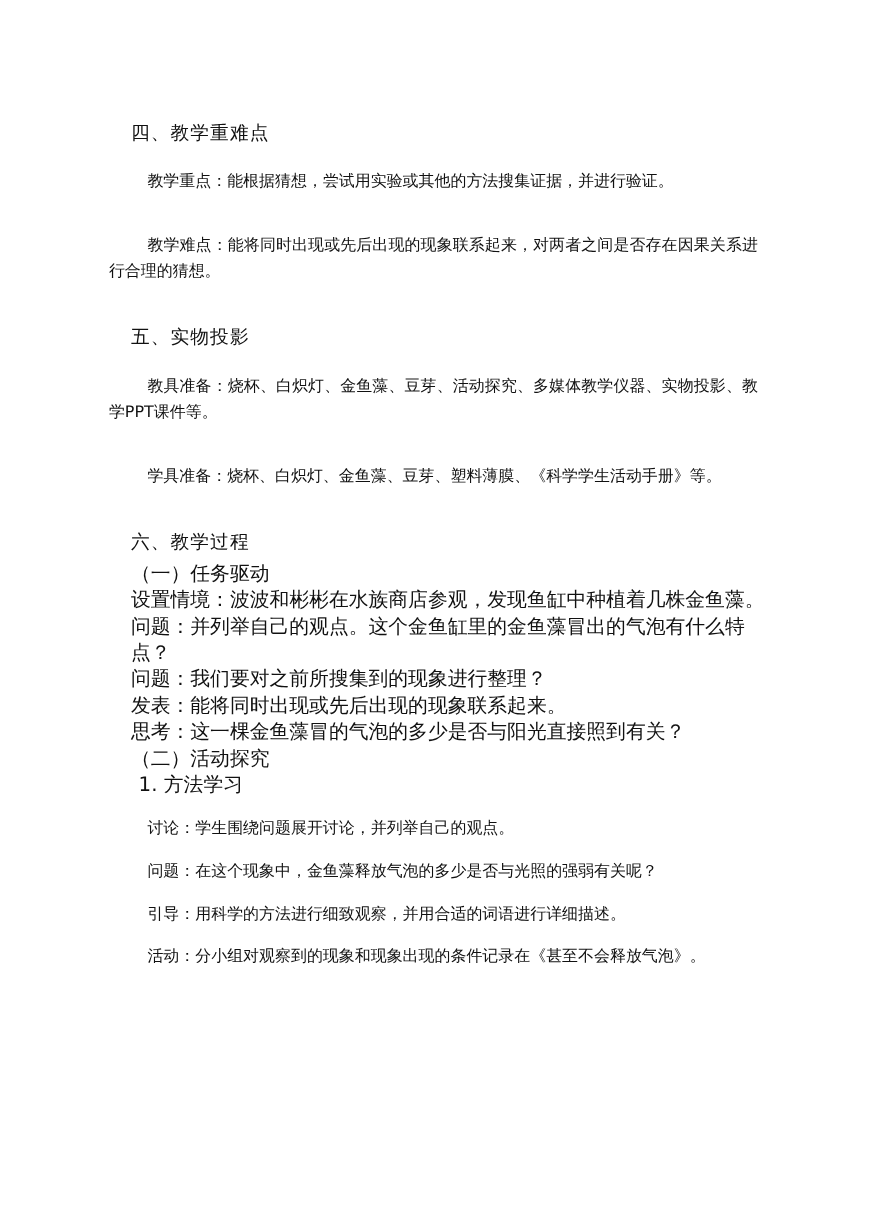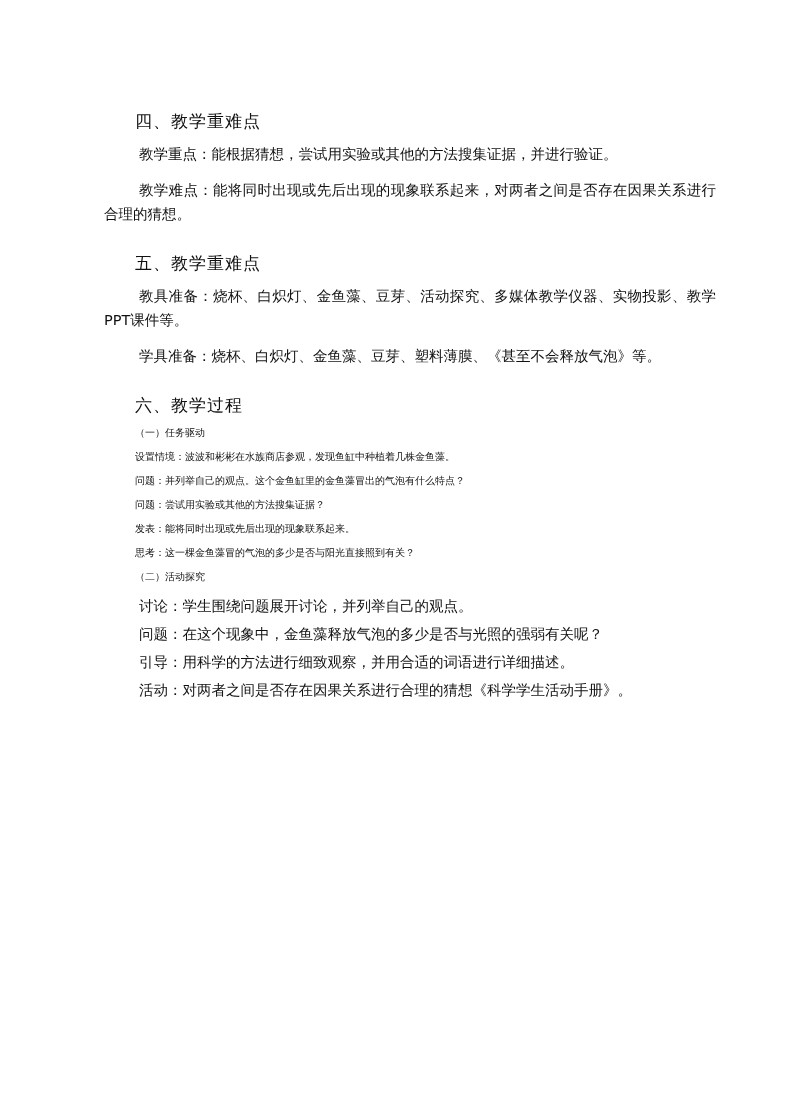--- a/index.html
+++ b/index.html
@@ -1,48 +1,49 @@
 <!DOCTYPE html>
 <html><head>
 <meta charset="utf-8">
 <style>
   html, body { margin: 0; padding: 0; background: #ffffff; }
   body { width: 794px; height: 1113px; position: relative; overflow: hidden;
          font-family: "DejaVu Sans", "Liberation Sans", sans-serif; color: #111; }
-  .page { position: absolute; left: 100px; top: 108px; width: 620px; }
+  .page { position: absolute; left: 84px; top: 108px; width: 620px; }
   .h { font-size: 17px; line-height: 26px; text-indent: 35px; margin: 0; font-weight: normal; letter-spacing: 1px; }
-  .sub { font-size: 10px; line-height: 24px; margin: 0; padding-left: 35px; font-family: Liberation Mono, monospace; }
-  .p { font-size: 14.5px; line-height: 24px; margin: 4px; text-indent: 35px; text-align: justify; }
+  .sub { font-size: 18px; line-height: 24px; margin: 0; padding-left: 35px; }
+  .p { font-size: 14.5px; line-height: 24px; margin: 15px; text-indent: 35px; text-align: justify; }
   .gap { height: 20px; }
   .gap-sm { height: 4px; }
 </style>
 </head>
 <body>
 
 <div class="page">
   <h2 class="h">四、教学重难点</h2>
   <div class="gap-sm"></div>
   <p class="p">教学重点：能根据猜想，尝试用实验或其他的方法搜集证据，并进行验证。</p>
   <div class="gap-sm"></div>
   <p class="p">教学难点：能将同时出现或先后出现的现象联系起来，对两者之间是否存在因果关系进行合理的猜想。</p>
 
   <div class="gap"></div>
-  <h2 class="h">五、教学重难点</h2>
+  <h2 class="h">五、实物投影</h2>
   <div class="gap-sm"></div>
   <p class="p">教具准备：烧杯、白炽灯、金鱼藻、豆芽、活动探究、多媒体教学仪器、实物投影、教学PPT课件等。</p>
   <div class="gap-sm"></div>
-  <p class="p">学具准备：烧杯、白炽灯、金鱼藻、豆芽、塑料薄膜、《甚至不会释放气泡》等。</p>
+  <p class="p">学具准备：烧杯、白炽灯、金鱼藻、豆芽、塑料薄膜、《科学学生活动手册》等。</p>
 
   <div class="gap"></div>
   <h2 class="h">六、教学过程</h2>
   <div class="gap-sm"></div>
   <p class="sub">（一）任务驱动</p>
   <p class="sub">设置情境：波波和彬彬在水族商店参观，发现鱼缸中种植着几株金鱼藻。</p>
   <p class="sub">问题：并列举自己的观点。这个金鱼缸里的金鱼藻冒出的气泡有什么特点？</p>
-  <p class="sub">问题：尝试用实验或其他的方法搜集证据？</p>
+  <p class="sub">问题：我们要对之前所搜集到的现象进行整理？</p>
   <p class="sub">发表：能将同时出现或先后出现的现象联系起来。</p>
   <p class="sub">思考：这一棵金鱼藻冒的气泡的多少是否与阳光直接照到有关？</p>
   <p class="sub">（二）活动探究</p>
+  <p class="sub" style="padding-left:42px">1. 方法学习</p>
   <p class="p">讨论：学生围绕问题展开讨论，并列举自己的观点。</p>
   <p class="p">问题：在这个现象中，金鱼藻释放气泡的多少是否与光照的强弱有关呢？</p>
   <p class="p">引导：用科学的方法进行细致观察，并用合适的词语进行详细描述。</p>
-  <p class="p">活动：对两者之间是否存在因果关系进行合理的猜想《科学学生活动手册》。</p>
+  <p class="p">活动：分小组对观察到的现象和现象出现的条件记录在《甚至不会释放气泡》。</p>
 </div>
 
 </body></html>

